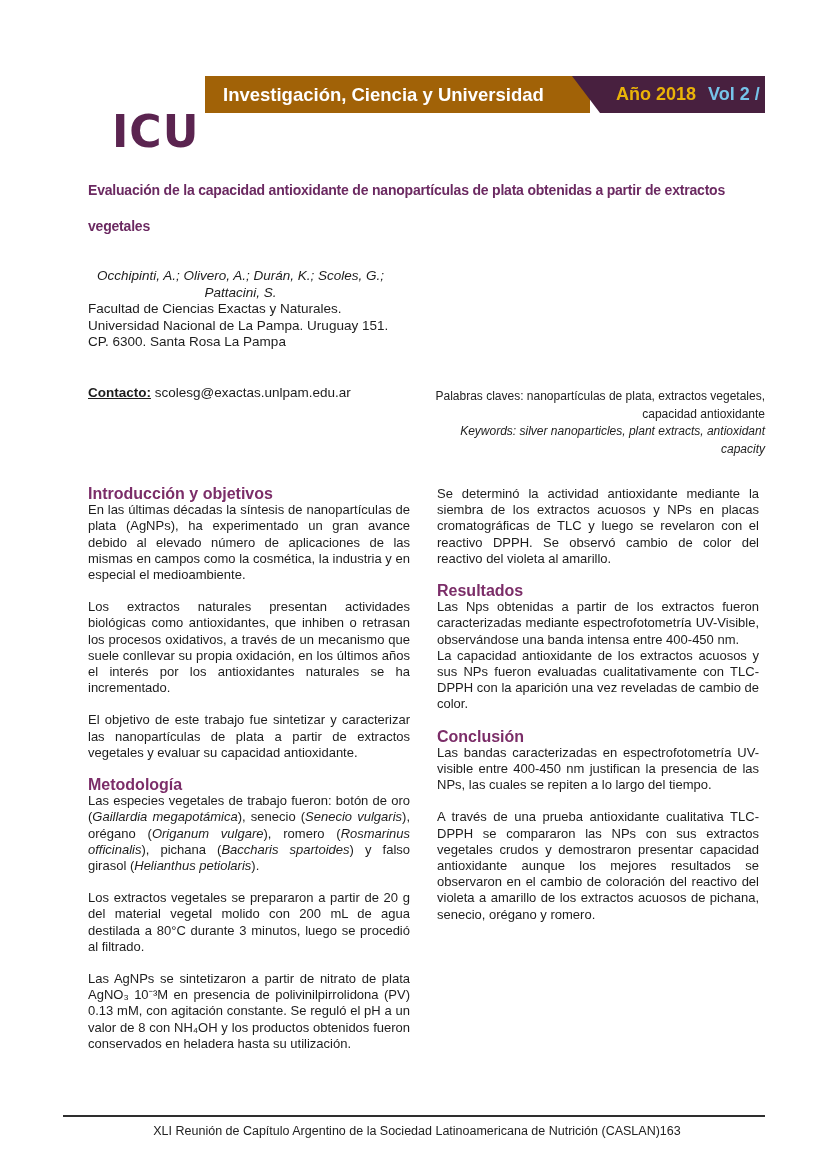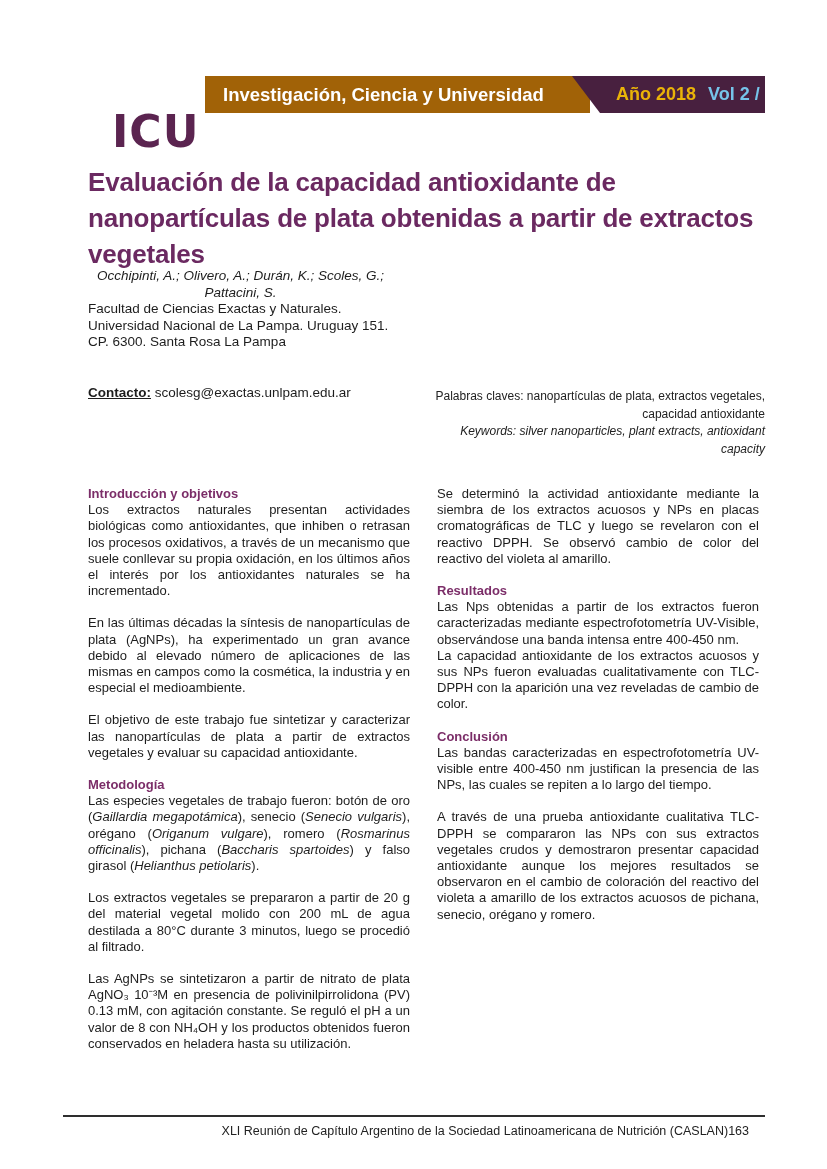--- a/index.html
+++ b/index.html
@@ -23,46 +23,46 @@
     position:absolute;left:572px;top:76px;width:193px;height:37px;
     background:#48203f;line-height:37px;white-space:nowrap;
     clip-path:polygon(0 0,100% 0,100% 100%,28px 100%);
     padding-left:44px;box-sizing:border-box;font-size:18px;font-weight:bold;
   }
   .bar-purple .yr{color:#eab308;}
   .bar-purple .vol{color:#76c4ea;margin-left:7px;}
   
   .kicker{position:absolute;left:88px;top:142px;font-size:17px;color:#111111;}
   .title{
-    position:absolute;left:88px;top:164px;width:700px;
-    font-size:26px;font-weight:bold;color:#6b2961;line-height:36px;letter-spacing:-0.2px;
+    position:absolute;left:88px;top:172px;width:700px;
+    font-size:14px;font-weight:bold;color:#6b2961;line-height:36px;letter-spacing:-0.2px;
   }
   
   .authors-block{position:absolute;left:88px;top:268px;width:305px;font-size:13.5px;line-height:16.5px;}
   .authors{font-style:italic;text-align:center;}
   .contact{position:absolute;left:88px;top:385px;font-size:13.5px;}
   .contact b{font-weight:bold;text-decoration:underline;}
   
   .keywords{
     position:absolute;right:62px;top:388px;width:345px;
     text-align:right;font-size:12px;line-height:17.5px;color:#222222;
   }
   .keywords .en{font-style:italic;}
   
   .cols{position:absolute;left:88px;top:486px;width:679px;display:flex;gap:19px;}
   .col{width:330px;font-size:13px;line-height:16.2px;text-align:justify;color:#1d1d1d;}
-  .h{margin:0;font-size:13px;font-weight:bold;color:#7b2d68;}
+  .h{margin:0;font-size:16px;font-weight:bold;color:#7b2d68;}
   .para{margin:0 8px 16px 0;}
   .para.tight{margin-bottom:0;}
   .col i{font-style:italic;}
   
   .footer-rule{position:absolute;left:63px;right:62px;top:1115px;border-top:2px solid #2e2e2e;}
   .footer{
-    position:absolute;left:63px;right:78px;top:1124px;
-    font-size:12.5px;color:#222222;display:flex;justify-content:flex-end;
+    position:absolute;left:63px;right:56px;top:1124px;
+    font-size:12.5px;color:#222222;display:flex;justify-content:center;
   }
 </style>
 </head>
 <body>
 
 <div class="page">
 
   <div class="logo">ICU</div>
   <div class="bar-blue">
     <span>Investigación, Ciencia y Universidad</span>
@@ -86,22 +86,22 @@
 
   <div class="keywords">
     <div class="es">Palabras claves: nanopartículas de plata, extractos vegetales, capacidad antioxidante</div>
     <div class="en">Keywords: silver nanoparticles, plant extracts, antioxidant capacity</div>
   </div>
 
   <div class="cols">
 
     <div class="col">
       <p class="h">Introducción y objetivos</p>
+      <p class="para">En las últimas décadas la síntesis de nanopartículas de plata (AgNPs), ha experimentado un gran avance debido al elevado número de aplicaciones de las mismas en campos como la cosmética, la industria y en especial el medioambiente.</p>
       <p class="para">Los extractos naturales presentan actividades biológicas como antioxidantes, que inhiben o retrasan los procesos oxidativos, a través de un mecanismo que suele conllevar su propia oxidación, en los últimos años el interés por los antioxidantes naturales se ha incrementado.</p>
-      <p class="para">En las últimas décadas la síntesis de nanopartículas de plata (AgNPs), ha experimentado un gran avance debido al elevado número de aplicaciones de las mismas en campos como la cosmética, la industria y en especial el medioambiente.</p>
       <p class="para">El objetivo de este trabajo fue sintetizar y caracterizar las nanopartículas de plata a partir de extractos vegetales y evaluar su capacidad antioxidante.</p>
 
       <p class="h">Metodología</p>
       <p class="para"><span>Las especies vegetales de trabajo fueron: botón de oro (</span><i>Gaillardia megapotámica</i><span>), senecio (</span><i>Senecio vulgaris</i><span>), orégano (</span><i>Origanum vulgare</i><span>), romero (</span><i>Rosmarinus officinalis</i><span>), pichana (</span><i>Baccharis spartoides</i><span>) y falso girasol (</span><i>Helianthus petiolaris</i><span>).</span></p>
       <p class="para">Los extractos vegetales se prepararon a partir de 20 g del material vegetal molido con 200 mL de agua destilada a 80°C durante 3 minutos, luego se procedió al filtrado.</p>
       <p class="para">Las AgNPs se sintetizaron a partir de nitrato de plata AgNO₃ 10⁻³M en presencia de polivinilpirrolidona (PV) 0.13 mM, con agitación constante. Se reguló el pH a un valor de 8 con NH₄OH y los productos obtenidos fueron conservados en heladera hasta su utilización.</p>
     </div>
 
     <div class="col">
       <p class="para">Se determinó la actividad antioxidante mediante la siembra de los extractos acuosos y NPs en placas cromatográficas de TLC y luego se revelaron con el reactivo DPPH. Se observó cambio de color del reactivo del violeta al amarillo.</p>

